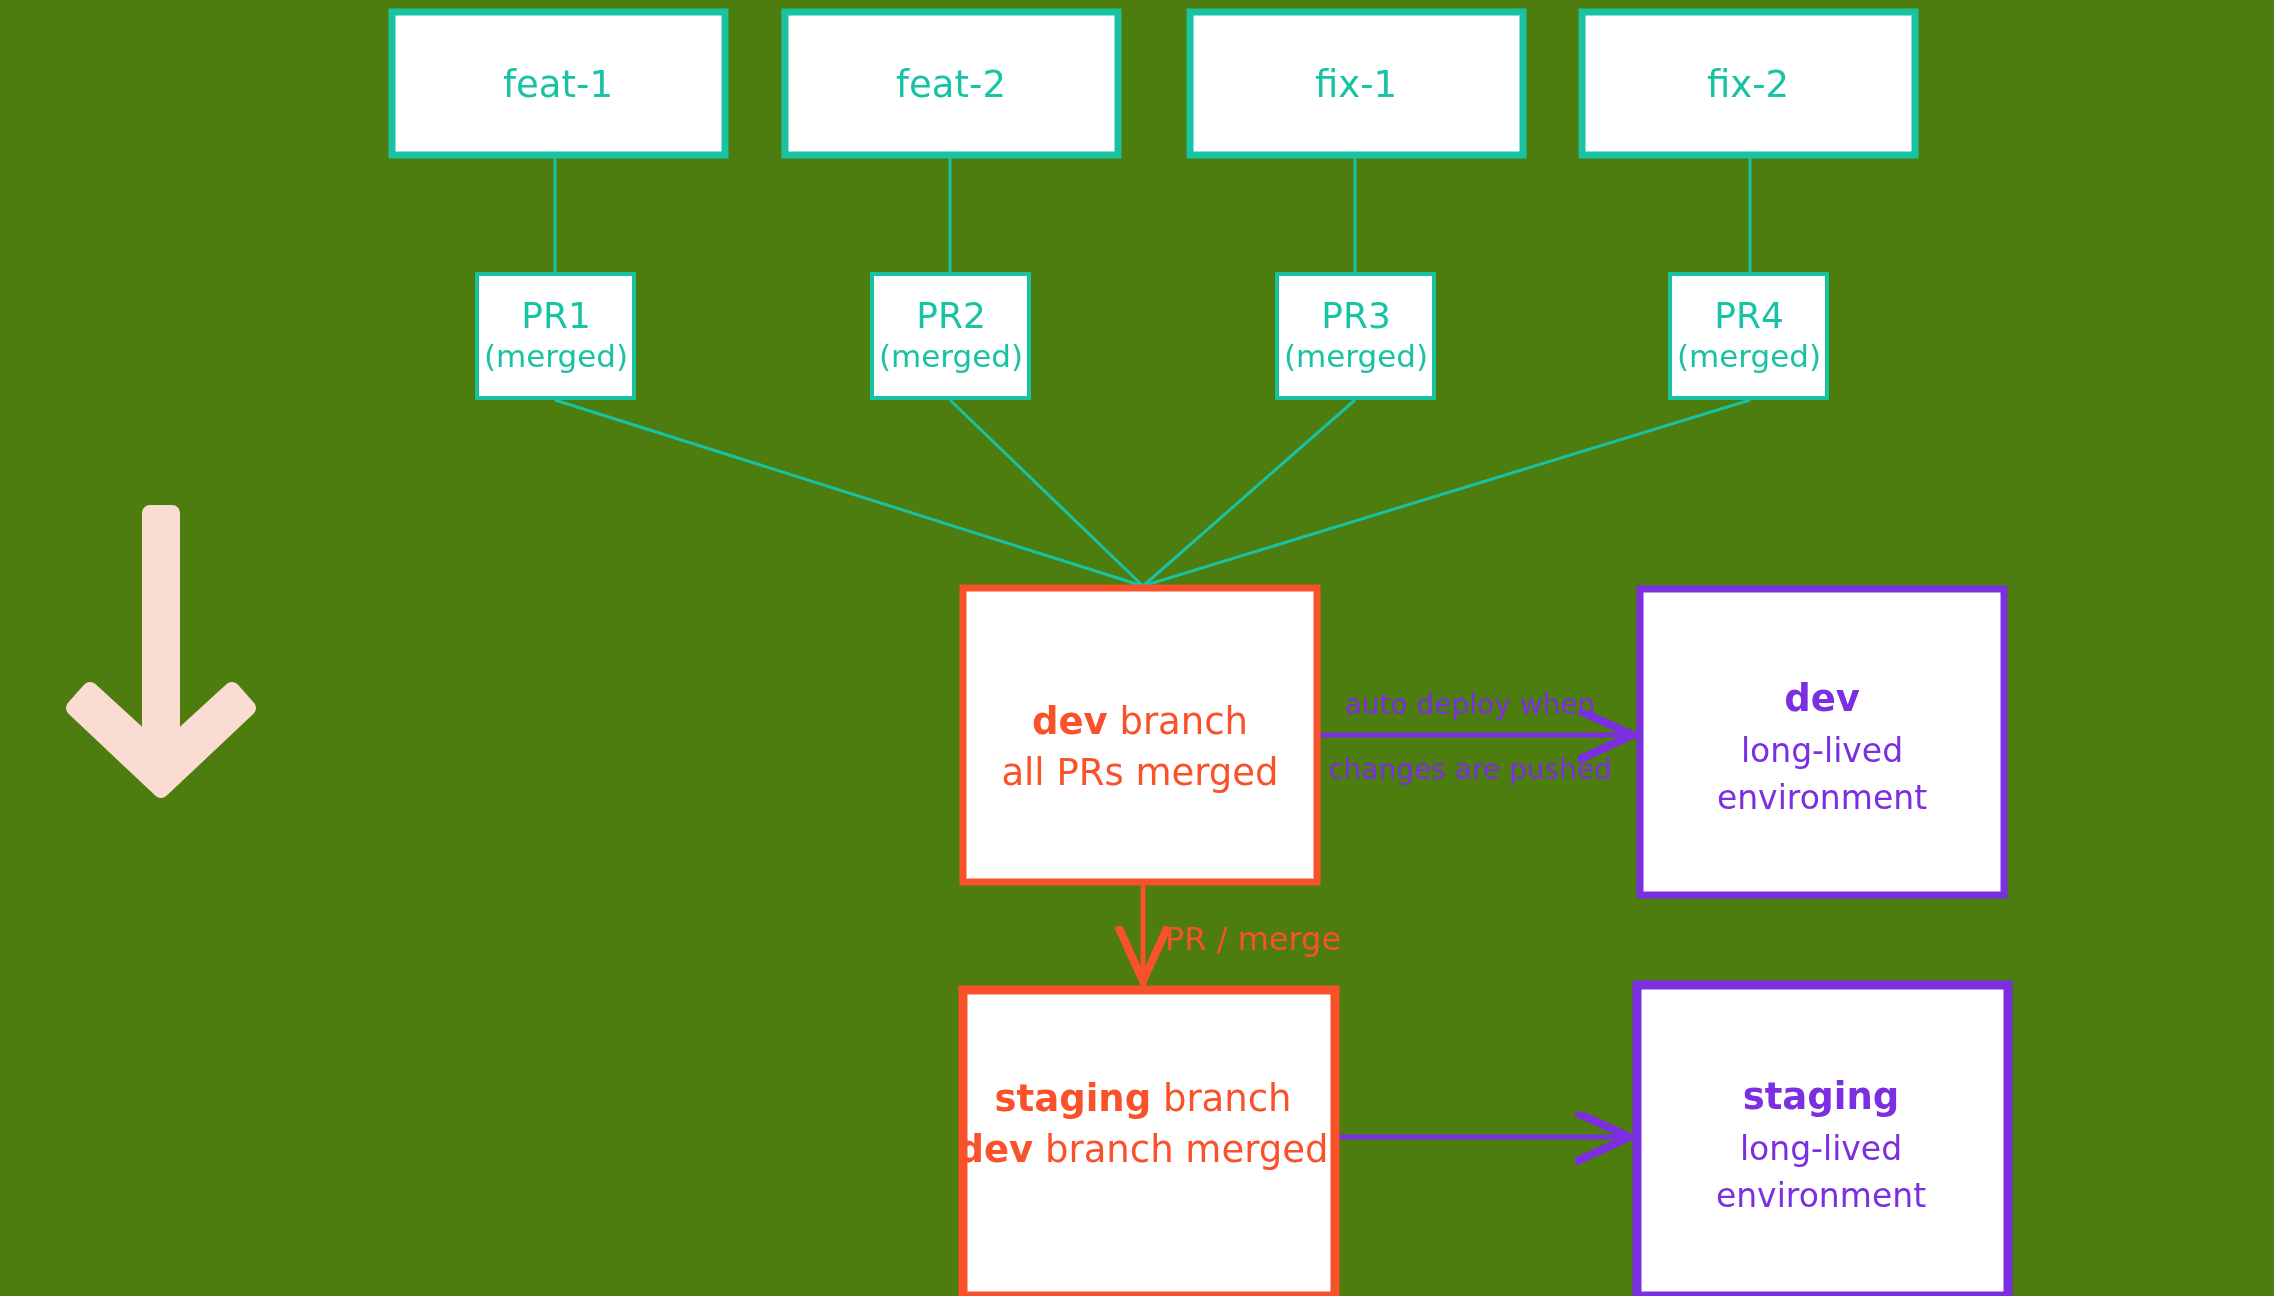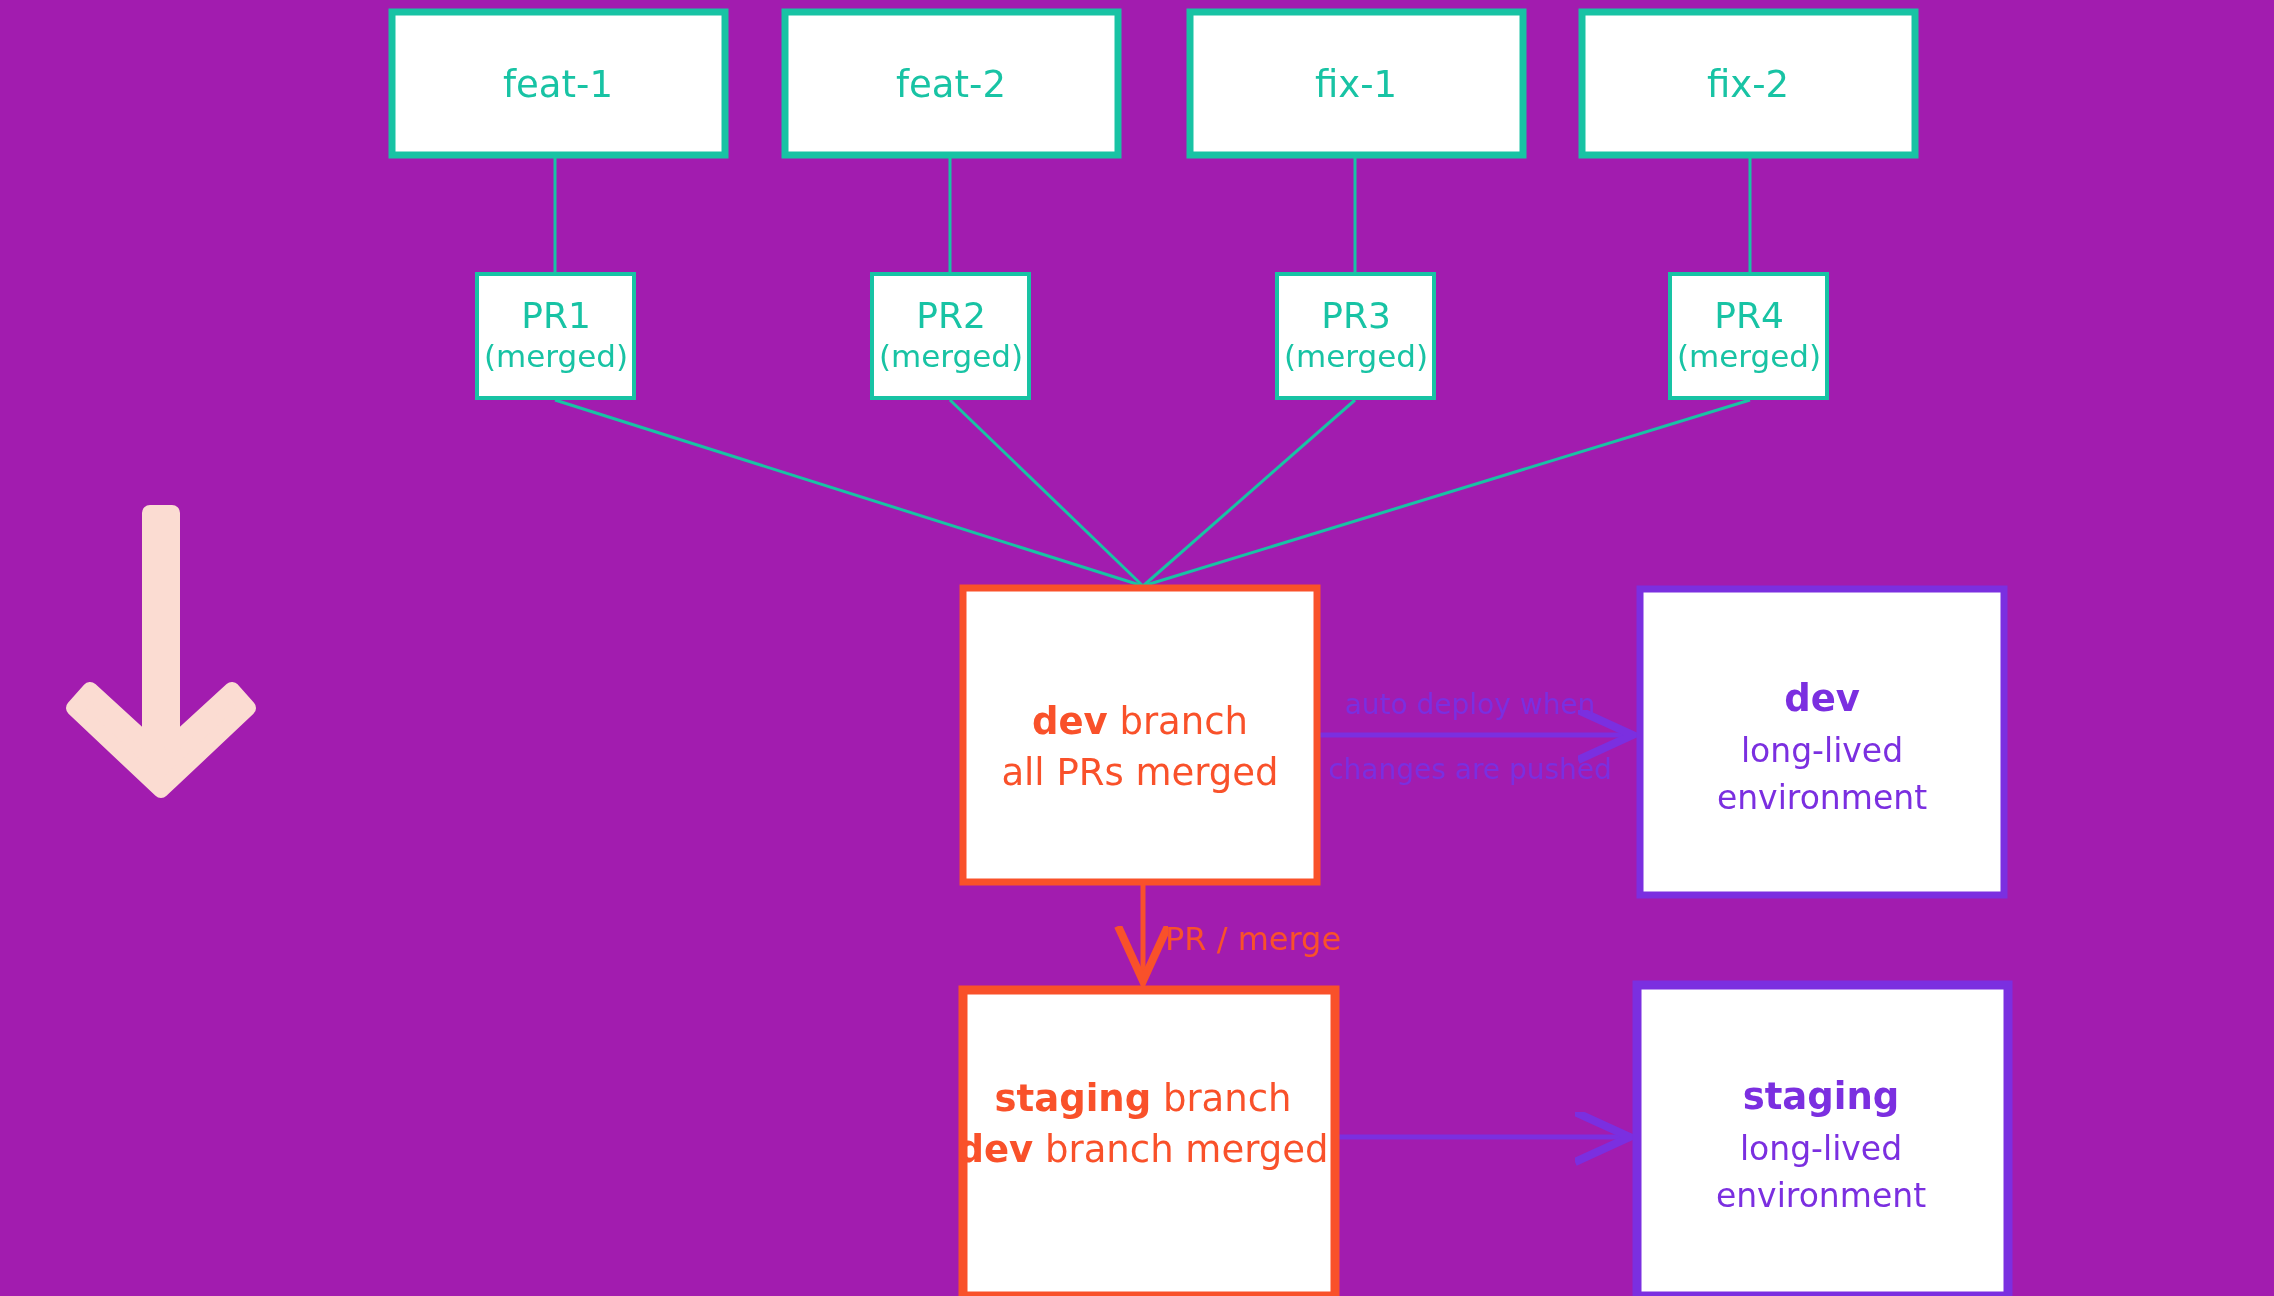--- a/index.html
+++ b/index.html
@@ -10,21 +10,21 @@
   body {
     width: 2274px;
     height: 1296px;
     overflow: hidden;
     font-family: "DejaVu Sans", sans-serif;
   }
   #diagram-root {
     position: relative;
     width: 2274px;
     height: 1296px;
-    background: #a21caf;
+    background: #4d7c0f;
   }
   svg#flow {
     position: absolute;
     top: 0;
     left: 0;
     width: 2274px;
     height: 1296px;
     display: block;
   }
   .box-label {

